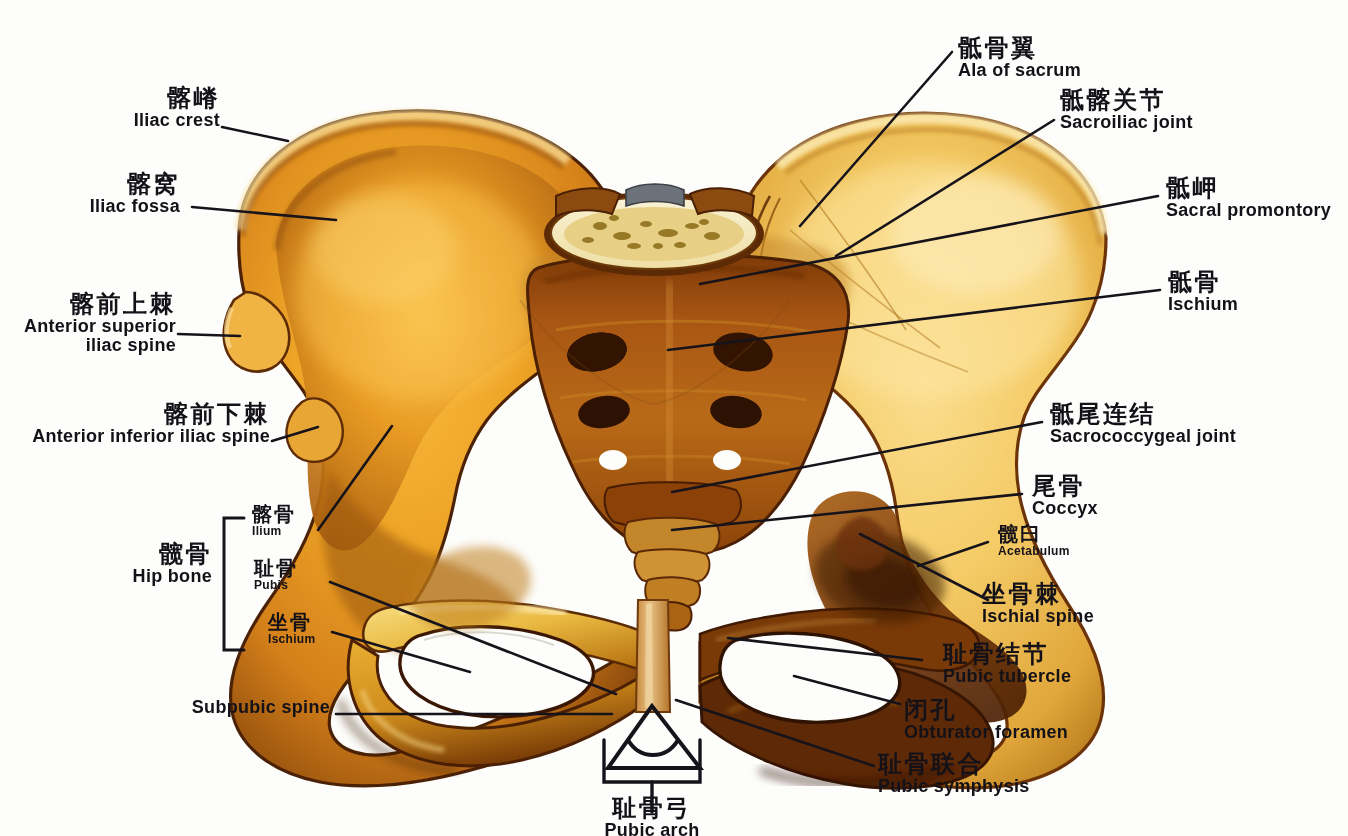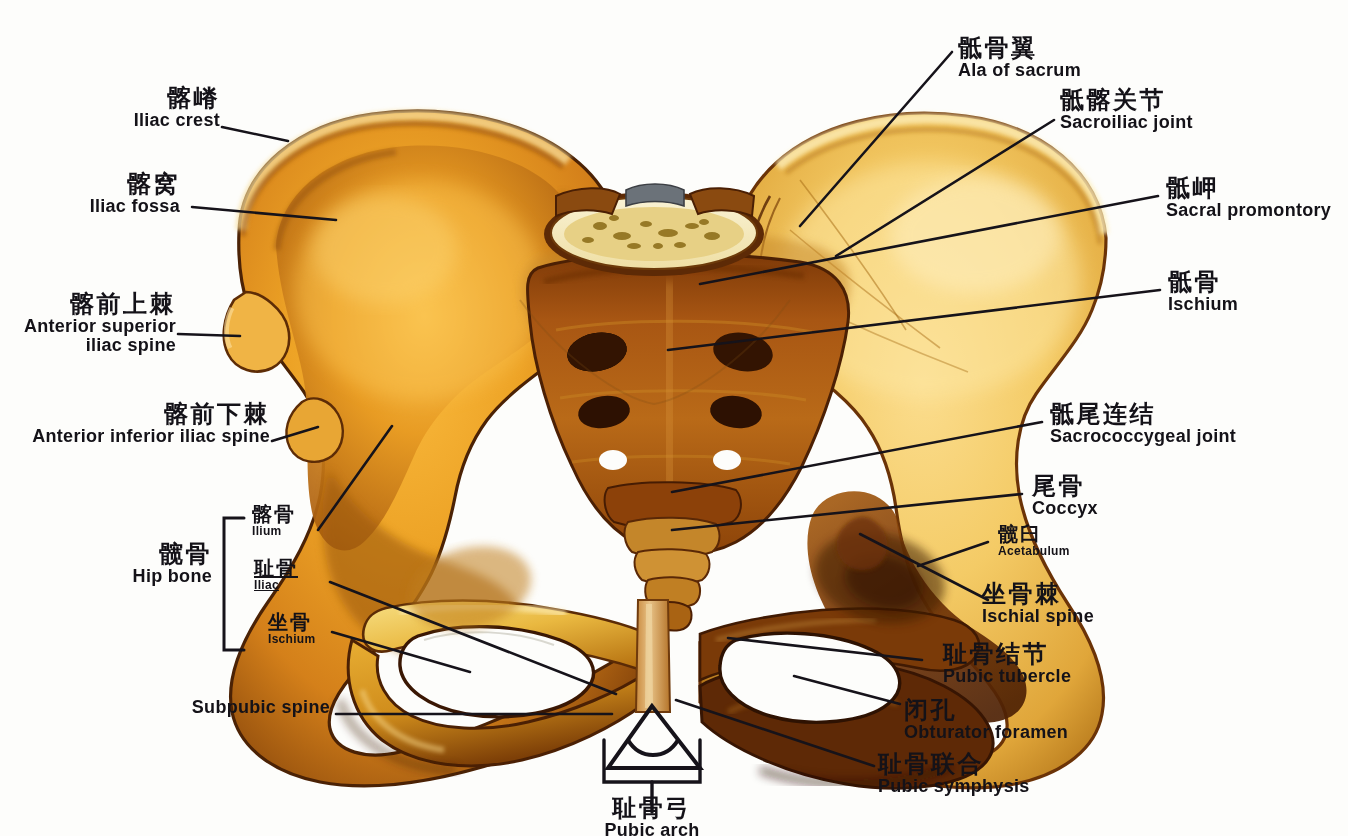--- a/index.html
+++ b/index.html
@@ -329,23 +329,23 @@
   <div class="lbl ar" style="left:120px;top:542px;width:92px;">
     <div class="cn">髋骨</div>
     <div class="en">Hip bone</div>
   </div>
 
   <div class="lbl" style="left:252px;top:504px;">
     <div class="cn sm">髂骨</div>
     <div class="en sm">Ilium</div>
   </div>
 
-  <div class="lbl" style="left:254px;top:558px;text-decoration:underline;">
+  <div class="lbl" style="left:254px;top:558px;">
     <div class="cn sm">耻骨</div>
-    <div class="en sm">Iliac</div>
+    <div class="en sm">Pubis</div>
   </div>
 
   <div class="lbl" style="left:268px;top:612px;">
     <div class="cn sm">坐骨</div>
     <div class="en sm">Ischium</div>
   </div>
 
   <div class="lbl ar" style="left:110px;top:698px;width:220px;">
     <div class="en">Subpubic spine</div>
   </div>

